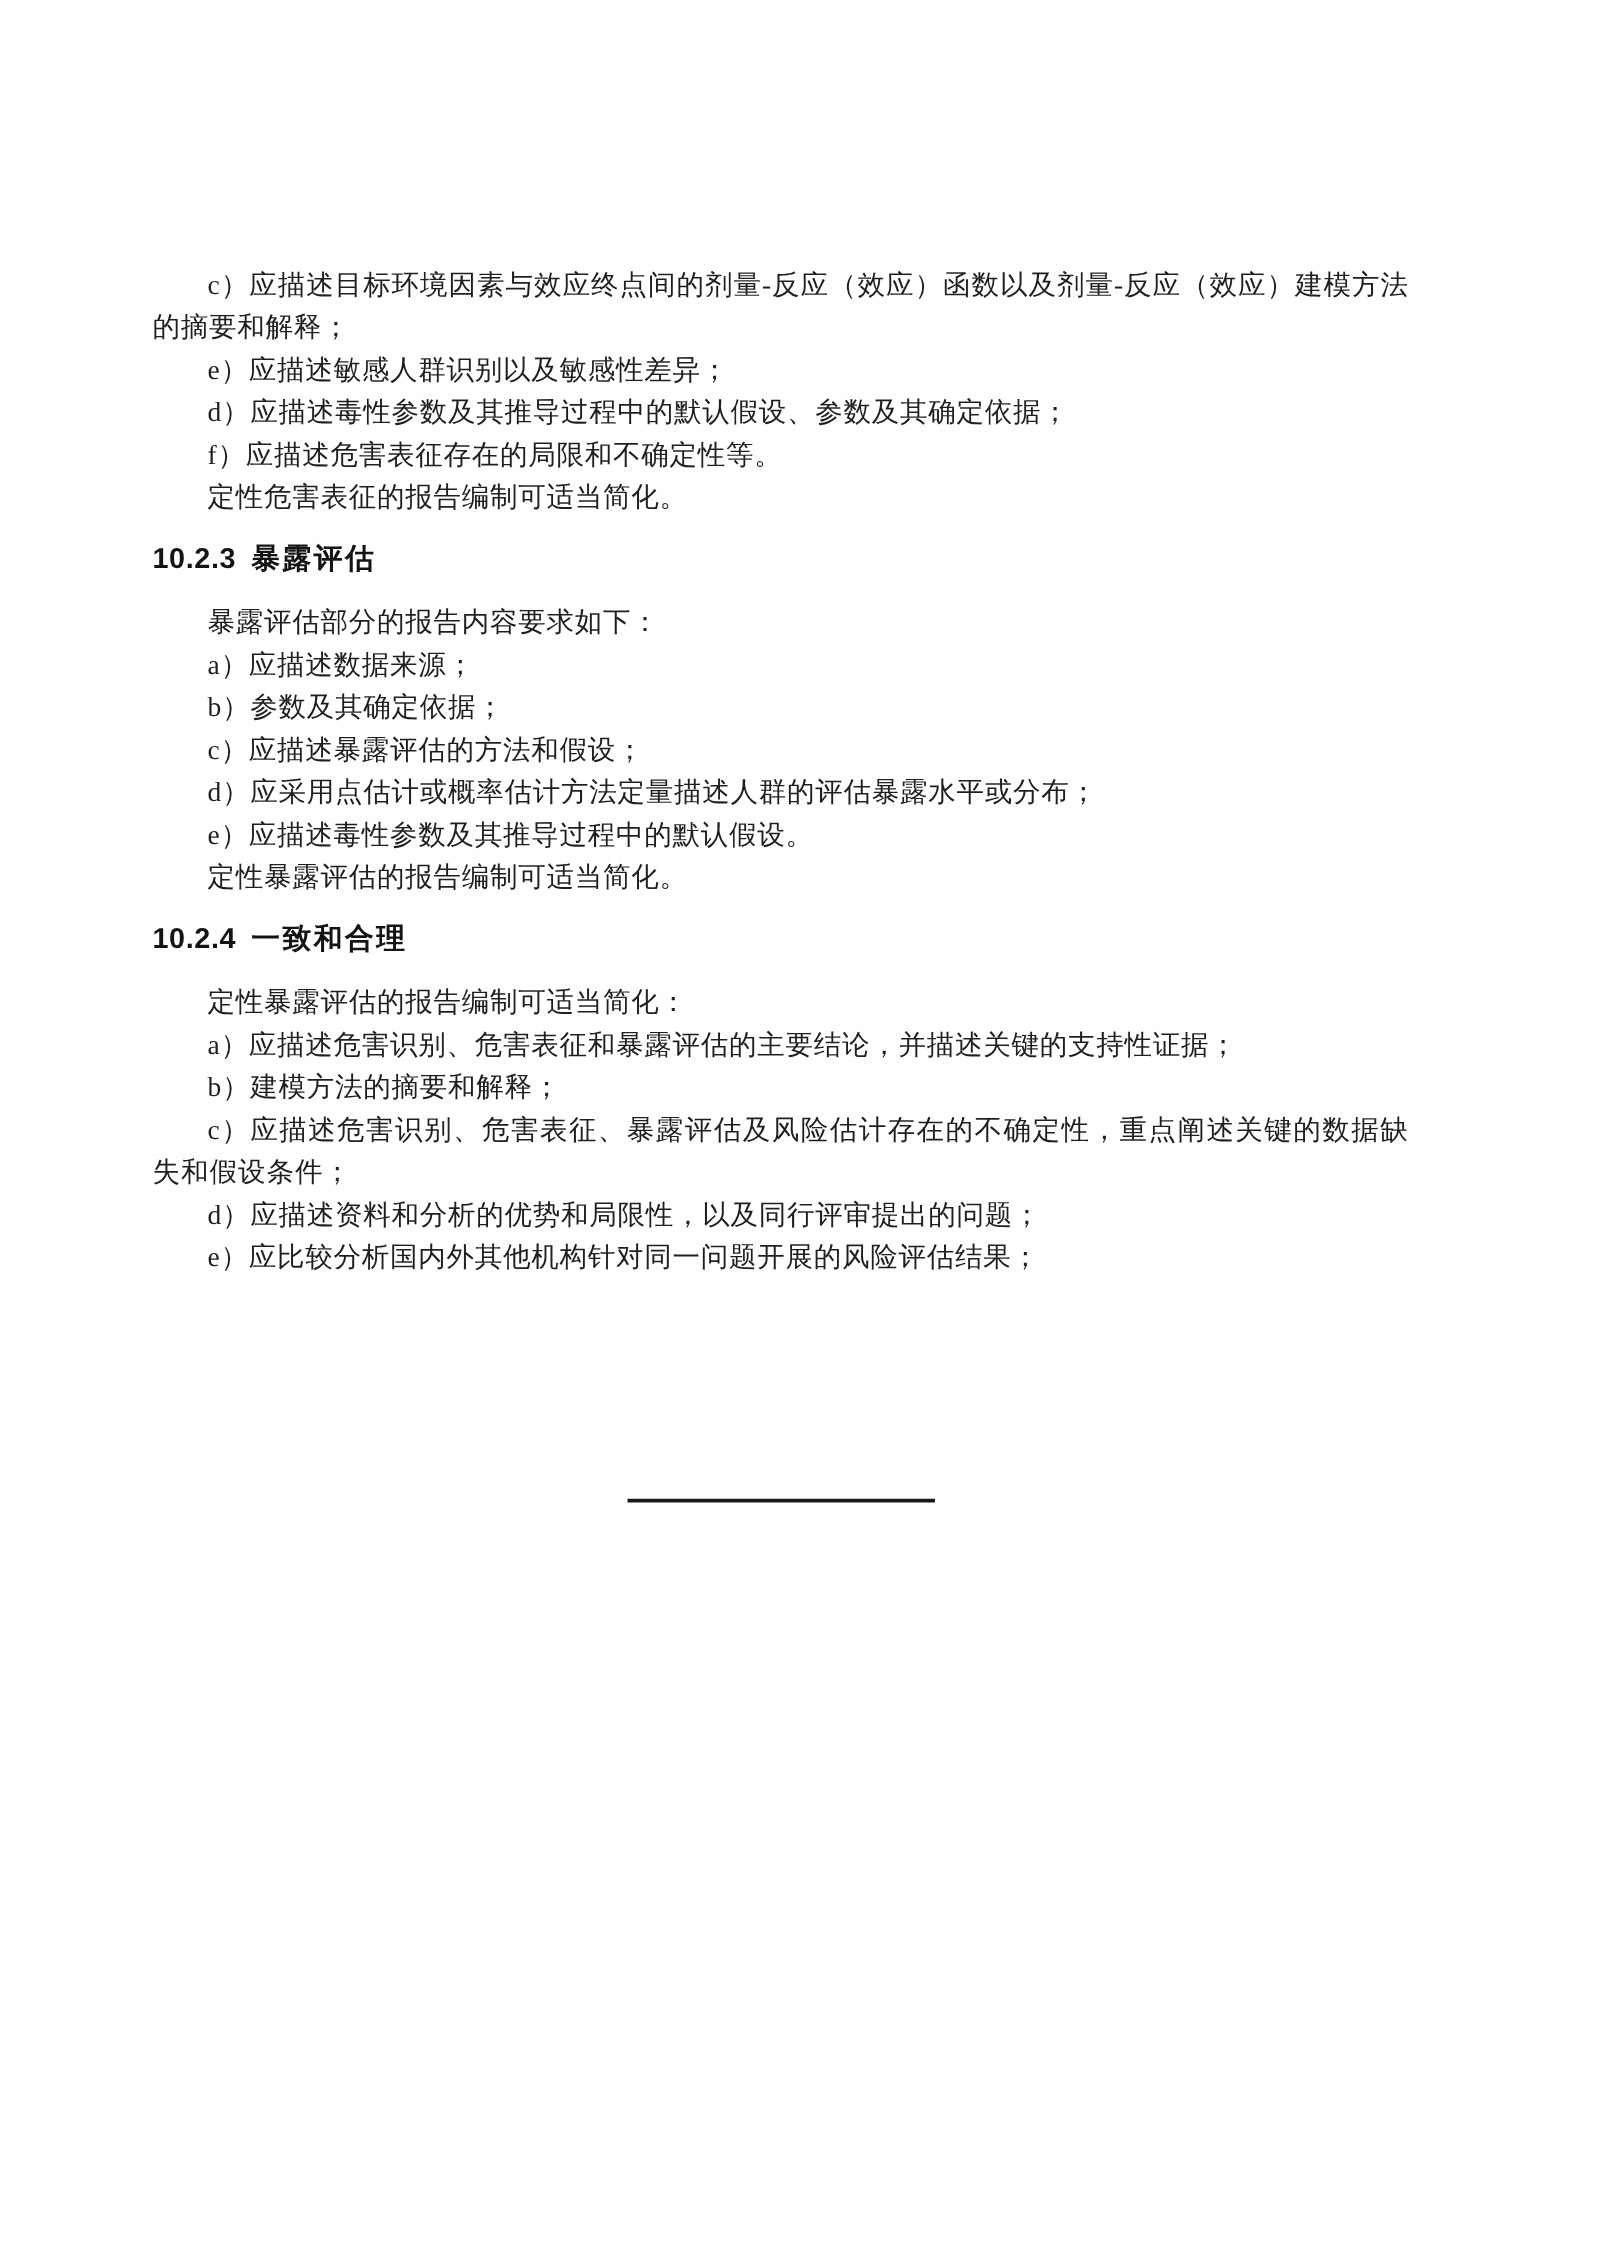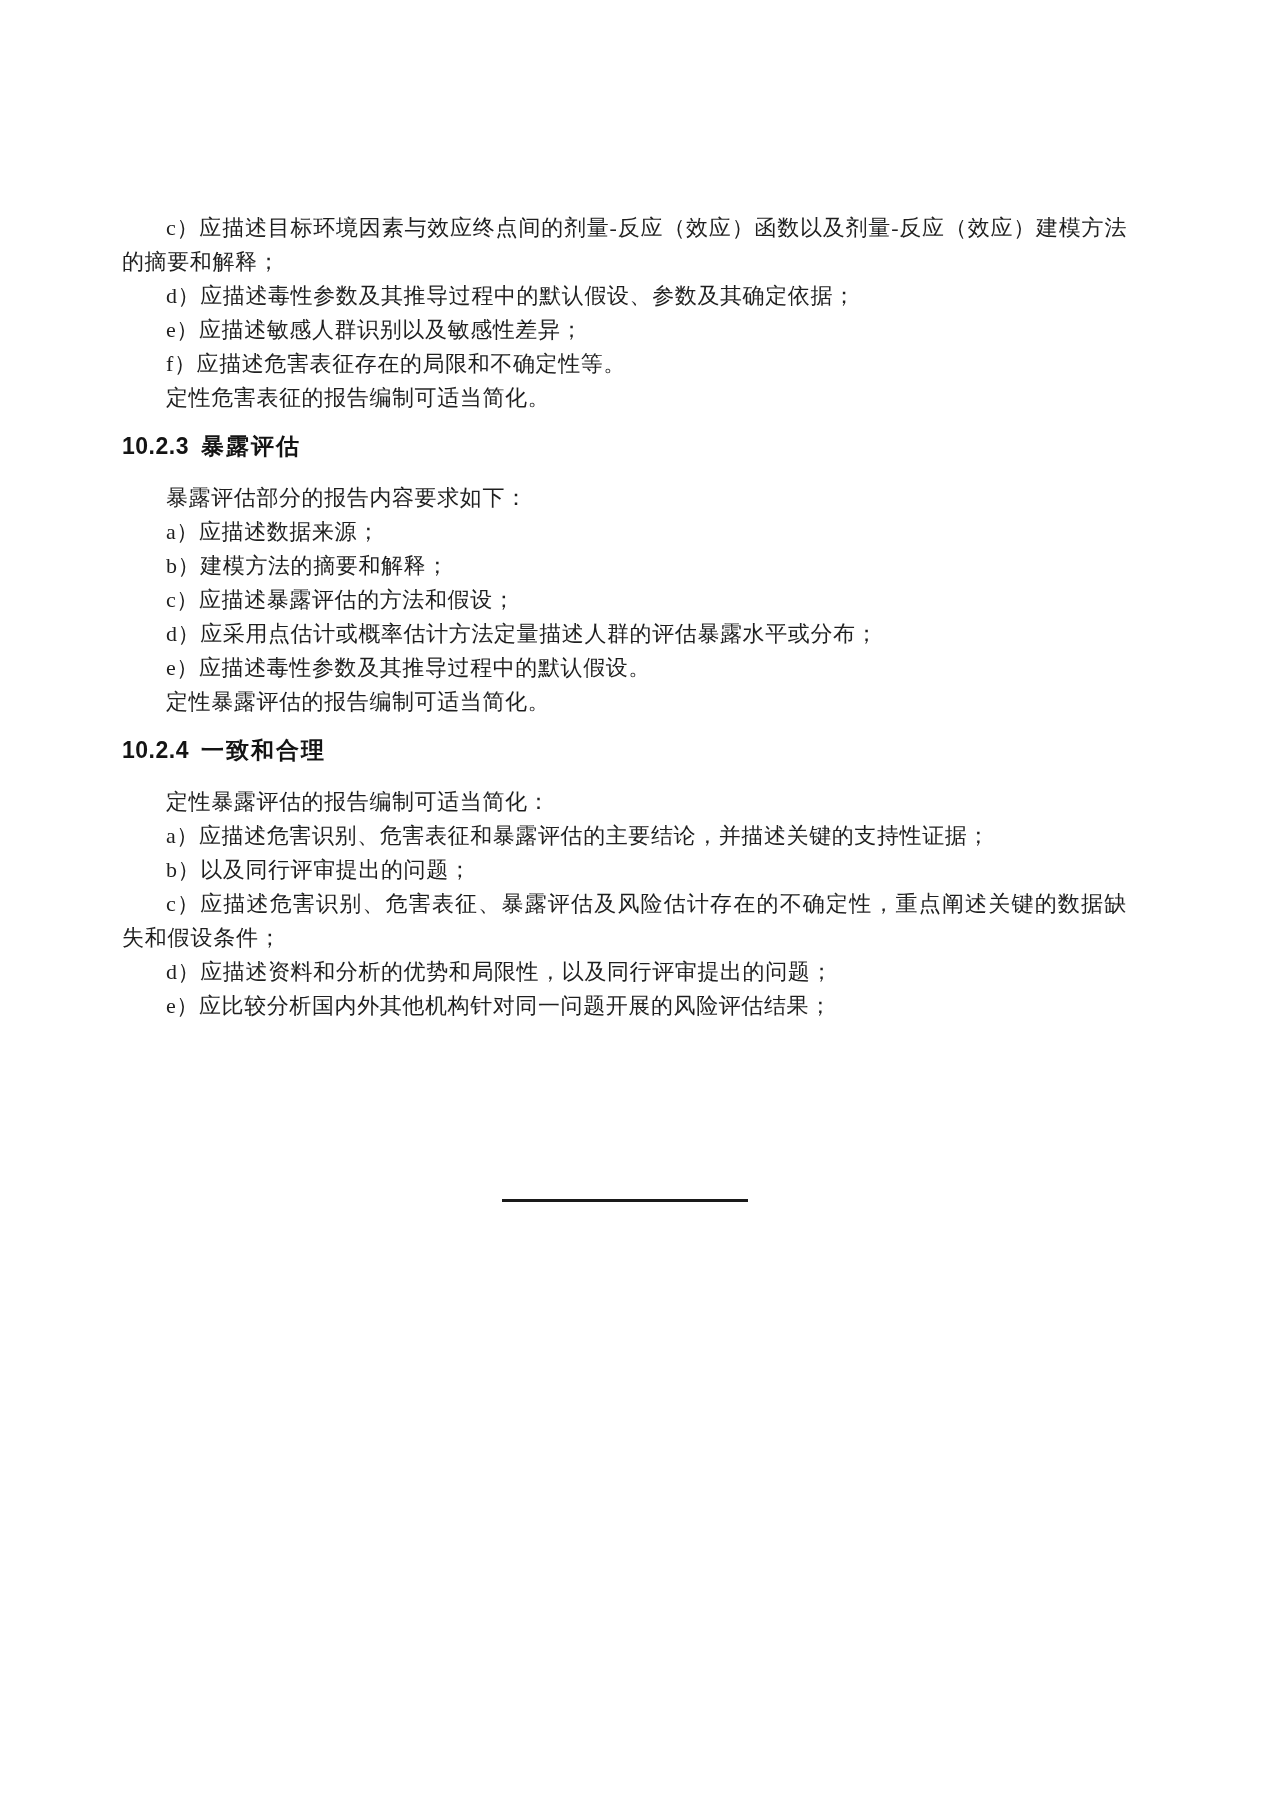--- a/index.html
+++ b/index.html
@@ -68,44 +68,44 @@
     letter-spacing: 1px;
   }
 </style>
 </head>
 <body>
 
 <div class="page">
   <div class="content">
 
     <p class="body-par">c）应描述目标环境因素与效应终点间的剂量-反应（效应）函数以及剂量-反应（效应）建模方法的摘要和解释；</p>
+    <p class="body-par">e）应描述敏感人群识别以及敏感性差异；</p>
     <p class="body-par">d）应描述毒性参数及其推导过程中的默认假设、参数及其确定依据；</p>
-    <p class="body-par">e）应描述敏感人群识别以及敏感性差异；</p>
     <p class="body-par">f）应描述危害表征存在的局限和不确定性等。</p>
     <p class="body-par">定性危害表征的报告编制可适当简化。</p>
 
     <h2 class="sec-heading">
       <span class="sec-num">10.2.3</span><span class="sec-title">暴露评估</span>
     </h2>
 
     <p class="body-par">暴露评估部分的报告内容要求如下：</p>
     <p class="body-par">a）应描述数据来源；</p>
-    <p class="body-par">b）建模方法的摘要和解释；</p>
+    <p class="body-par">b）参数及其确定依据；</p>
     <p class="body-par">c）应描述暴露评估的方法和假设；</p>
     <p class="body-par">d）应采用点估计或概率估计方法定量描述人群的评估暴露水平或分布；</p>
     <p class="body-par">e）应描述毒性参数及其推导过程中的默认假设。</p>
     <p class="body-par">定性暴露评估的报告编制可适当简化。</p>
 
     <h2 class="sec-heading">
       <span class="sec-num">10.2.4</span><span class="sec-title">一致和合理</span>
     </h2>
 
     <p class="body-par">定性暴露评估的报告编制可适当简化：</p>
     <p class="body-par">a）应描述危害识别、危害表征和暴露评估的主要结论，并描述关键的支持性证据；</p>
-    <p class="body-par">b）以及同行评审提出的问题；</p>
+    <p class="body-par">b）建模方法的摘要和解释；</p>
     <p class="body-par tight">c）应描述危害识别、危害表征、暴露评估及风险估计存在的不确定性，重点阐述关键的数据缺失和假设条件；</p>
     <p class="body-par">d）应描述资料和分析的优势和局限性，以及同行评审提出的问题；</p>
     <p class="body-par">e）应比较分析国内外其他机构针对同一问题开展的风险评估结果；</p>
 
     <div class="end-divider"></div>
   </div>
 
 </div>
 
 </body></html>

